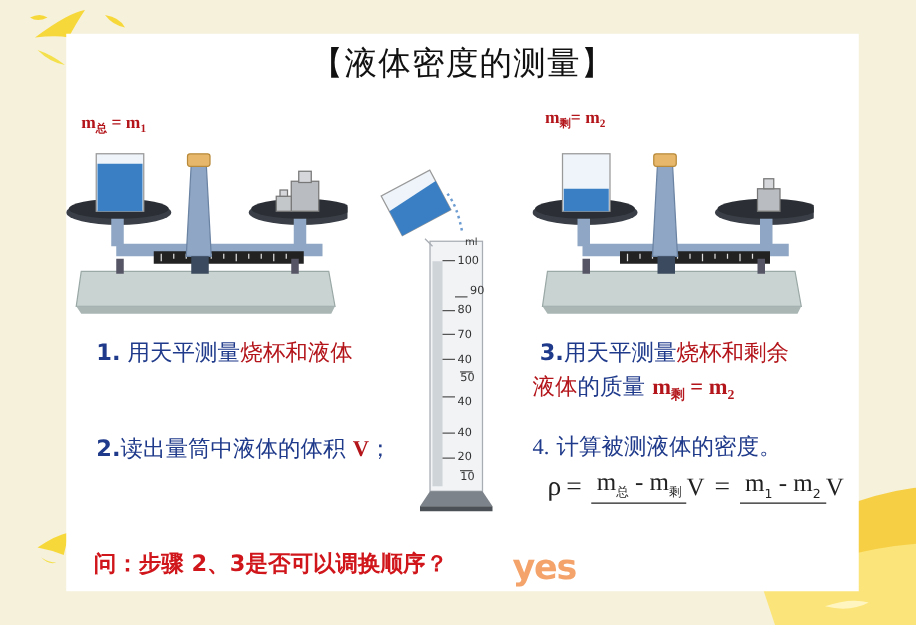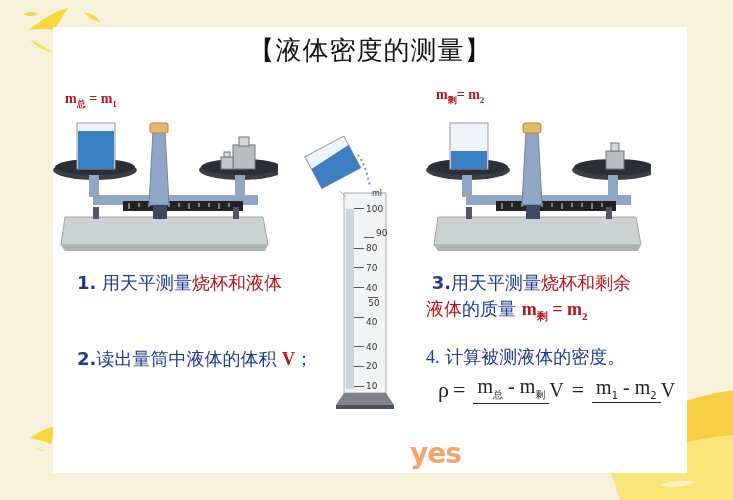--- a/index.html
+++ b/index.html
@@ -168,21 +168,21 @@
           <span>40</span>
         </div>
       <div style="height:19.7px;display:flex;align-items:center;font-family:'DejaVu Sans',sans-serif;font-size:9px;color:#333;">
           <span style="display:inline-block;width:10px;border-top:1px solid #555;margin-right:2px;"></span>
           <span>40</span>
         </div>
       <div style="height:19.7px;display:flex;align-items:center;font-family:'DejaVu Sans',sans-serif;font-size:9px;color:#333;">
           <span style="display:inline-block;width:10px;border-top:1px solid #555;margin-right:2px;"></span>
           <span>20</span>
         </div>
-      <div style="height:19.7px;display:flex;align-items:center;font-family:'DejaVu Sans',sans-serif;font-size:9px;color:#333;">
+      <div style="height:19.7px;display:flex;align-items:center;font-family:'DejaVu Sans',sans-serif;font-size:9px;color:#333;flex-direction:column;">
           <span style="display:inline-block;width:10px;border-top:1px solid #555;margin-right:2px;"></span>
           <span>10</span>
         </div>
     </div>
   </div>
 
   <div class="mlabel label-red" style="left:383px;top:60px;">
     <span>m</span><sub>剩</sub><span>= m</span><sub>2</sub>
   </div>
 
@@ -245,14 +245,15 @@
       <span class="num"><span>m</span><sub>总</sub><span> - </span><span>m</span><sub>剩</sub></span>
       <span class="den">V</span>
     </span>
     <span class="eq">=</span>
     <span class="frac">
       <span class="num"><span>m</span><sub>1</sub><span> - </span><span>m</span><sub>2</sub></span>
       <span class="den">V</span>
     </span>
   </div>
 
+  <div class="question">问：步骤 2、3是否可以调换顺序？</div>
   <div class="yes">yes</div>
 </div>
 
 </body></html>

